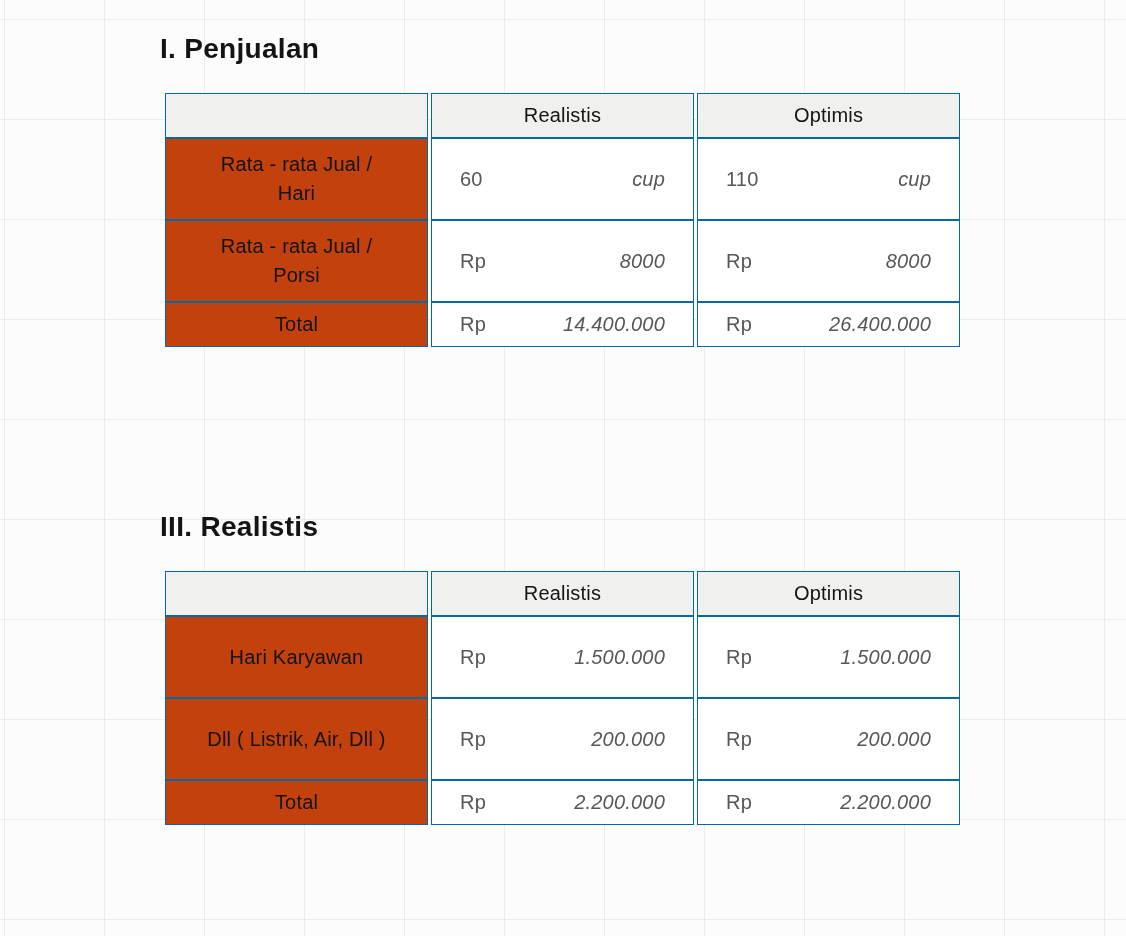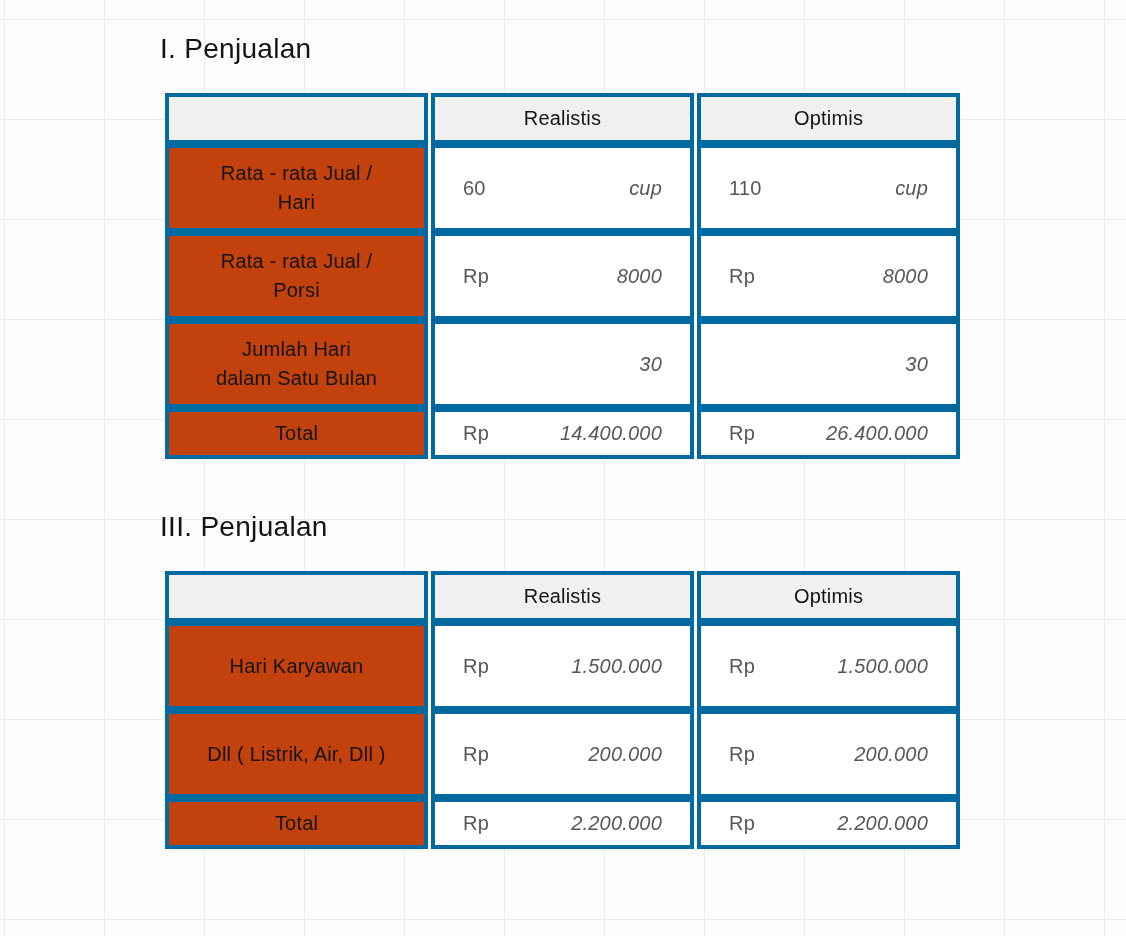--- a/index.html
+++ b/index.html
@@ -15,21 +15,21 @@
     background-size: 100px 100px;
     background-position: 4px 19px;
     font-family: "Liberation Sans", "DejaVu Sans", sans-serif;
     color: #161616;
   }
 
   .section-title {
     position: absolute;
     left: 160px;
     font-size: 28px;
-    font-weight: 400;
+    font-weight: 700;
     letter-spacing: 0.3px;
     color: #141414;
     margin: 0;
   }
   #title-1 { top: 33px; }
   #title-2 { top: 511px; }
 
   table.data-table {
     position: absolute;
     left: 162px;
@@ -38,21 +38,21 @@
     border-collapse: separate;
     border-spacing: 3px 0;
     font-size: 20px;
     letter-spacing: 0.2px;
   }
   #table-1 { top: 93px; }
   #table-2 { top: 571px; }
 
   .data-table th,
   .data-table td {
-    border: 4px solid #0369a1;
+    border: 1px solid #0369a1;
     vertical-align: middle;
     padding: 0;
     margin-left: 20px;
   }
 
   .data-table th {
     background: #f0f0ee;
     height: 43px;
     font-weight: 500;
     font-size: 20px;
@@ -125,56 +125,40 @@
       </div>
     </td>
     <td class="value-cell">
       <div class="value-inner">
         <span class="v-left">Rp</span>
         <span class="v-right">8000</span>
       </div>
     </td>
   </tr>
 
-  <tr class="data-row">
-    <td class="label-cell">Jumlah Hari
-dalam Satu Bulan</td>
-    <td class="value-cell">
-      <div class="value-inner">
-        <span class="v-left"></span>
-        <span class="v-right">30</span>
-      </div>
-    </td>
-    <td class="value-cell">
-      <div class="value-inner">
-        <span class="v-left"></span>
-        <span class="v-right">30</span>
-      </div>
-    </td>
-  </tr>
 
   <tr class="total-row">
     <td class="label-cell">Total</td>
     <td class="value-cell">
       <div class="value-inner">
         <span class="v-left">Rp</span>
         <span class="v-right">14.400.000</span>
       </div>
     </td>
     <td class="value-cell">
       <div class="value-inner">
         <span class="v-left">Rp</span>
         <span class="v-right">26.400.000</span>
       </div>
     </td>
   </tr>
 </tbody>
   </table>
 
-<h2 class="section-title" id="title-2">III. Penjualan</h2>
+<h2 class="section-title" id="title-2">III. Realistis</h2>
 
 <table class="data-table" id="table-2">
   <tbody>
       <tr>
     <th></th>
     <th>Realistis</th>
     <th>Optimis</th>
   </tr>
 
   <tr class="data-row">

